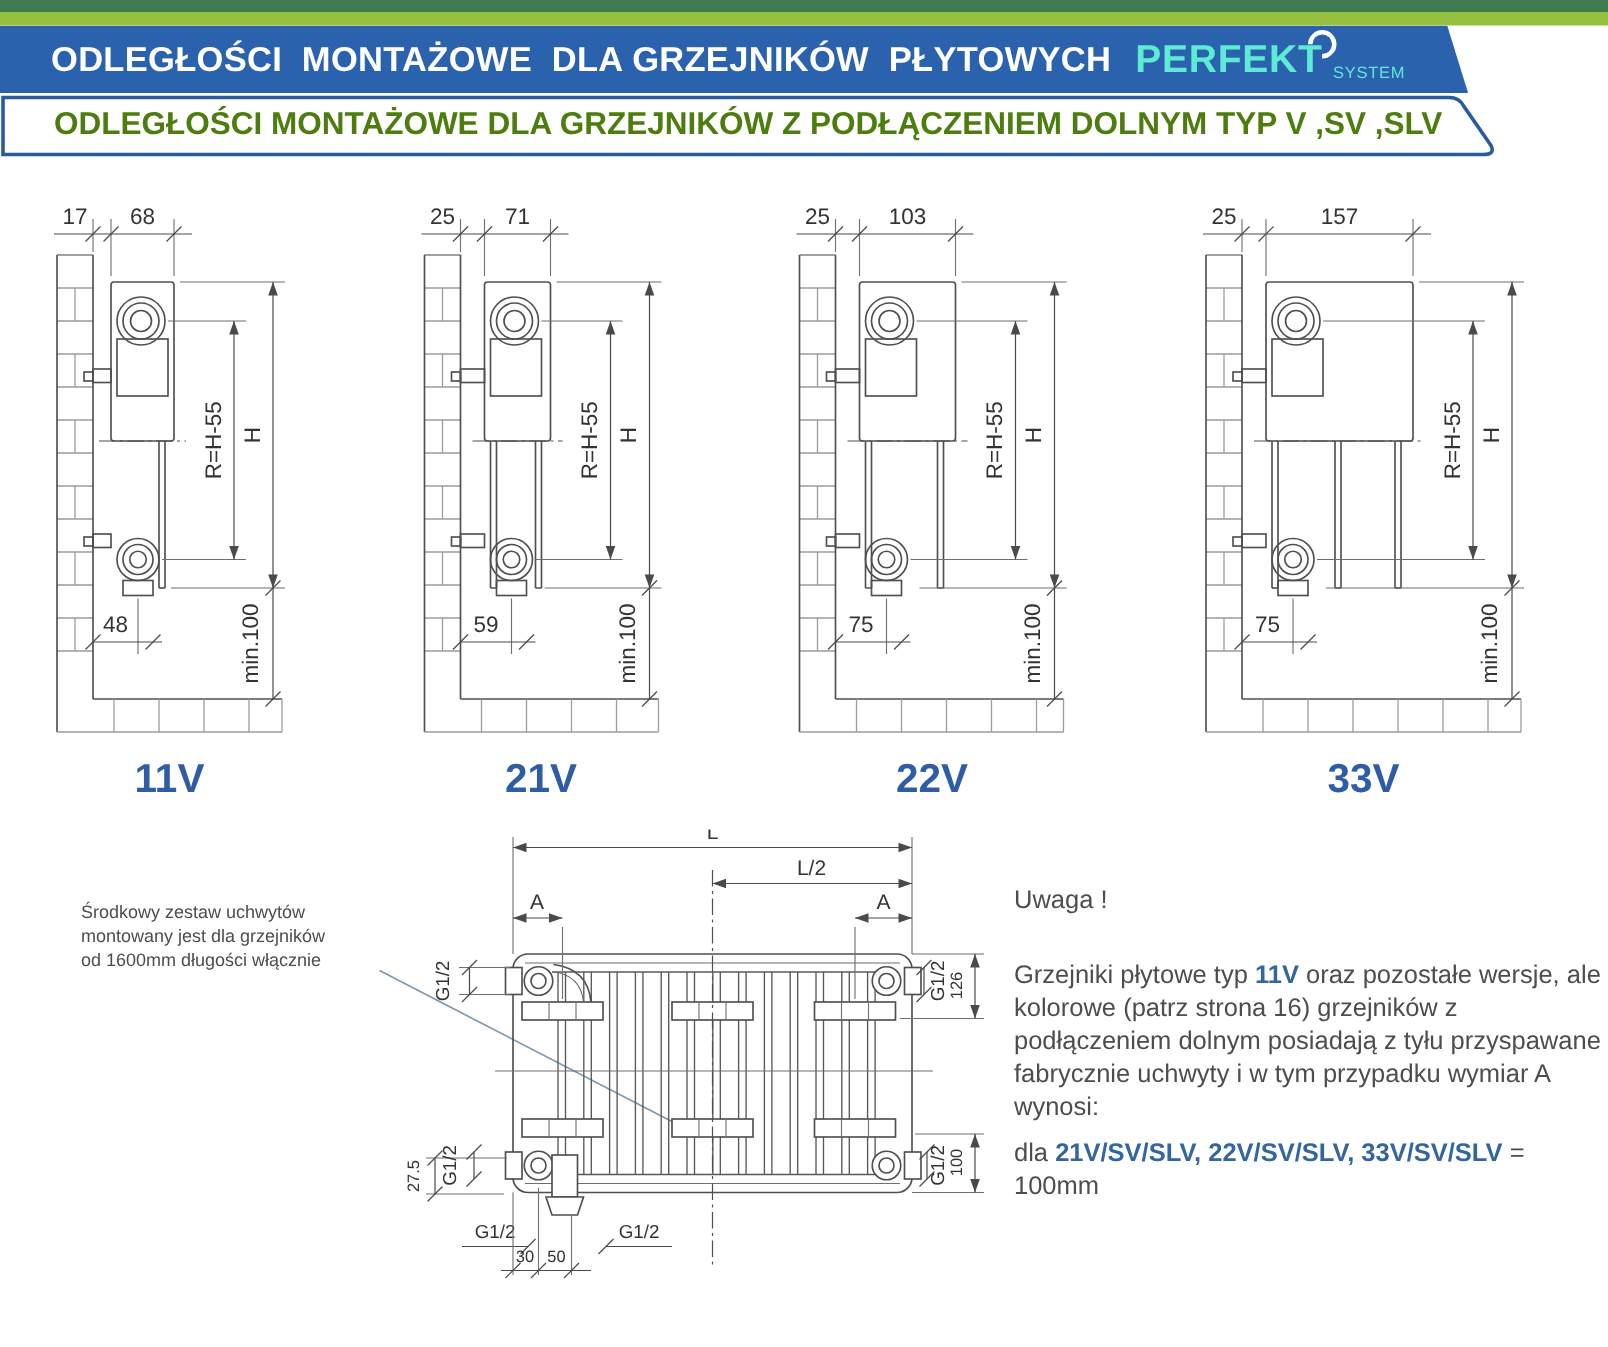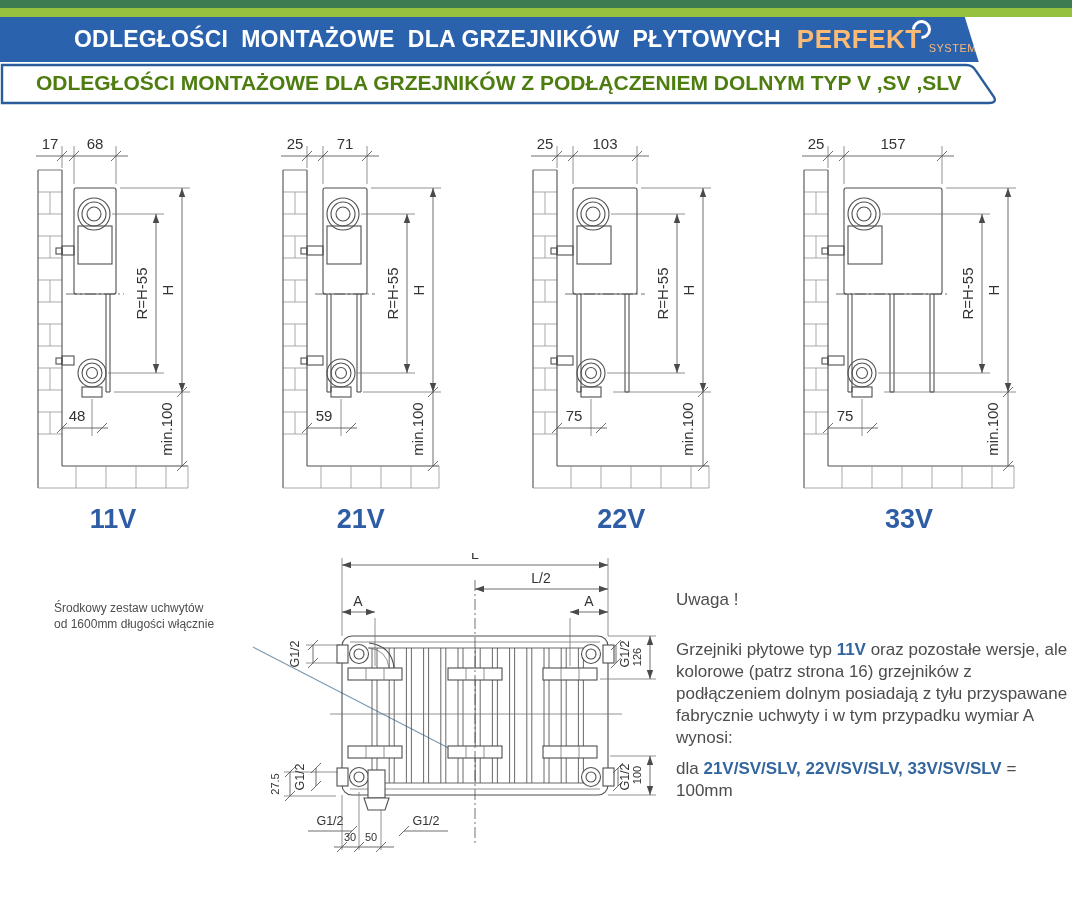--- a/index.html
+++ b/index.html
@@ -2,22 +2,22 @@
 <html><head>
 <meta charset="utf-8">
 <style>
   html,body{margin:0;padding:0;background:#fff;}
   .page{position:relative;width:1072px;height:898px;background:#fff;overflow:hidden;
         font-family:"Liberation Sans",sans-serif;color:#4f4f4f;}
   .greenbar-dark{height:8px;background:#3f7b51;}
   .greenbar-light{height:9px;background:#95c13e;}
   .banner{height:45px;background:#2a62ad;clip-path:polygon(0 0,90% 0,91.3% 100%,0 100%);
           display:flex;align-items:center;padding-left:34px;}
-  .banner-title{color:#fff;font-size:23px;font-weight:bold;white-space:pre;letter-spacing:.2px;margin-left:40px;}
-  .brand{color:#fdba74;margin-left:16px;white-space:nowrap;}
+  .banner-title{color:#fff;font-size:23px;font-weight:bold;white-space:pre;letter-spacing:.2px;}
+  .brand{color:#5eead4;margin-left:16px;white-space:nowrap;}
   .brand-main{font-size:26px;font-weight:bold;letter-spacing:.5px;}
   .brand-ring{display:inline-block;width:13px;height:13px;border:3px solid #fff;border-left-color:transparent;
               border-radius:50%;transform:rotate(-45deg);margin-left:-10px;position:relative;top:-9px;}
   .brand-sub{font-size:11px;letter-spacing:.5px;position:relative;top:4px;margin-left:-2px;}
   .subtitle-wrap{position:relative;height:44px;}
   .subtitle-shape{position:absolute;left:0;top:0;}
   .subtitle-text{position:relative;line-height:42px;padding-left:36px;font-size:21px;font-weight:bold;color:#4d7c0f;}
   .diagrams-row{display:flex;justify-content:space-between;width:1016px;margin:24px 0 0 18px;gap:12px;}
   .diag-col{display:flex;flex-direction:column;align-items:center;}
   .type-label{font-size:27px;font-weight:bold;color:#2e5da6;margin-top:2px;}
@@ -544,20 +544,21 @@
         <line x1="381" y1="266" x2="381" y2="306" class="thin"></line>
         <line x1="334" y1="303" x2="394" y2="303" class="dim"></line>
         <line x1="337" y1="308" x2="347" y2="298" class="dim"></line>
         <line x1="354" y1="308" x2="364" y2="298" class="dim"></line>
         <line x1="376" y1="308" x2="386" y2="298" class="dim"></line>
         <text x="350" y="297" class="dimtxt-sm" text-anchor="middle">30</text>
         <text x="371" y="297" class="dimtxt-sm" text-anchor="middle">50</text>
       </svg>
     <div class="left-note">
       <div>Środkowy zestaw uchwytów</div>
+      <div>montowany jest dla grzejników</div>
       <div>od 1600mm długości włącznie</div>
     </div>
     <div class="right-note">
       <div class="note-heading">Uwaga !</div>
       <p class="note-p"><span>Grzejniki płytowe typ </span><span class="hl">11V</span><span> oraz pozostałe wersje, ale kolorowe (patrz strona 16) grzejników z podłączeniem dolnym posiadają z tyłu przyspawane fabrycznie uchwyty i w tym przypadku wymiar A wynosi:</span></p>
       <div class="note-line"><span>dla </span><span class="hl">21V/SV/SLV, 22V/SV/SLV, 33V/SV/SLV</span><span> = 100mm</span></div>
     </div>
   </div>
 </div>
 

